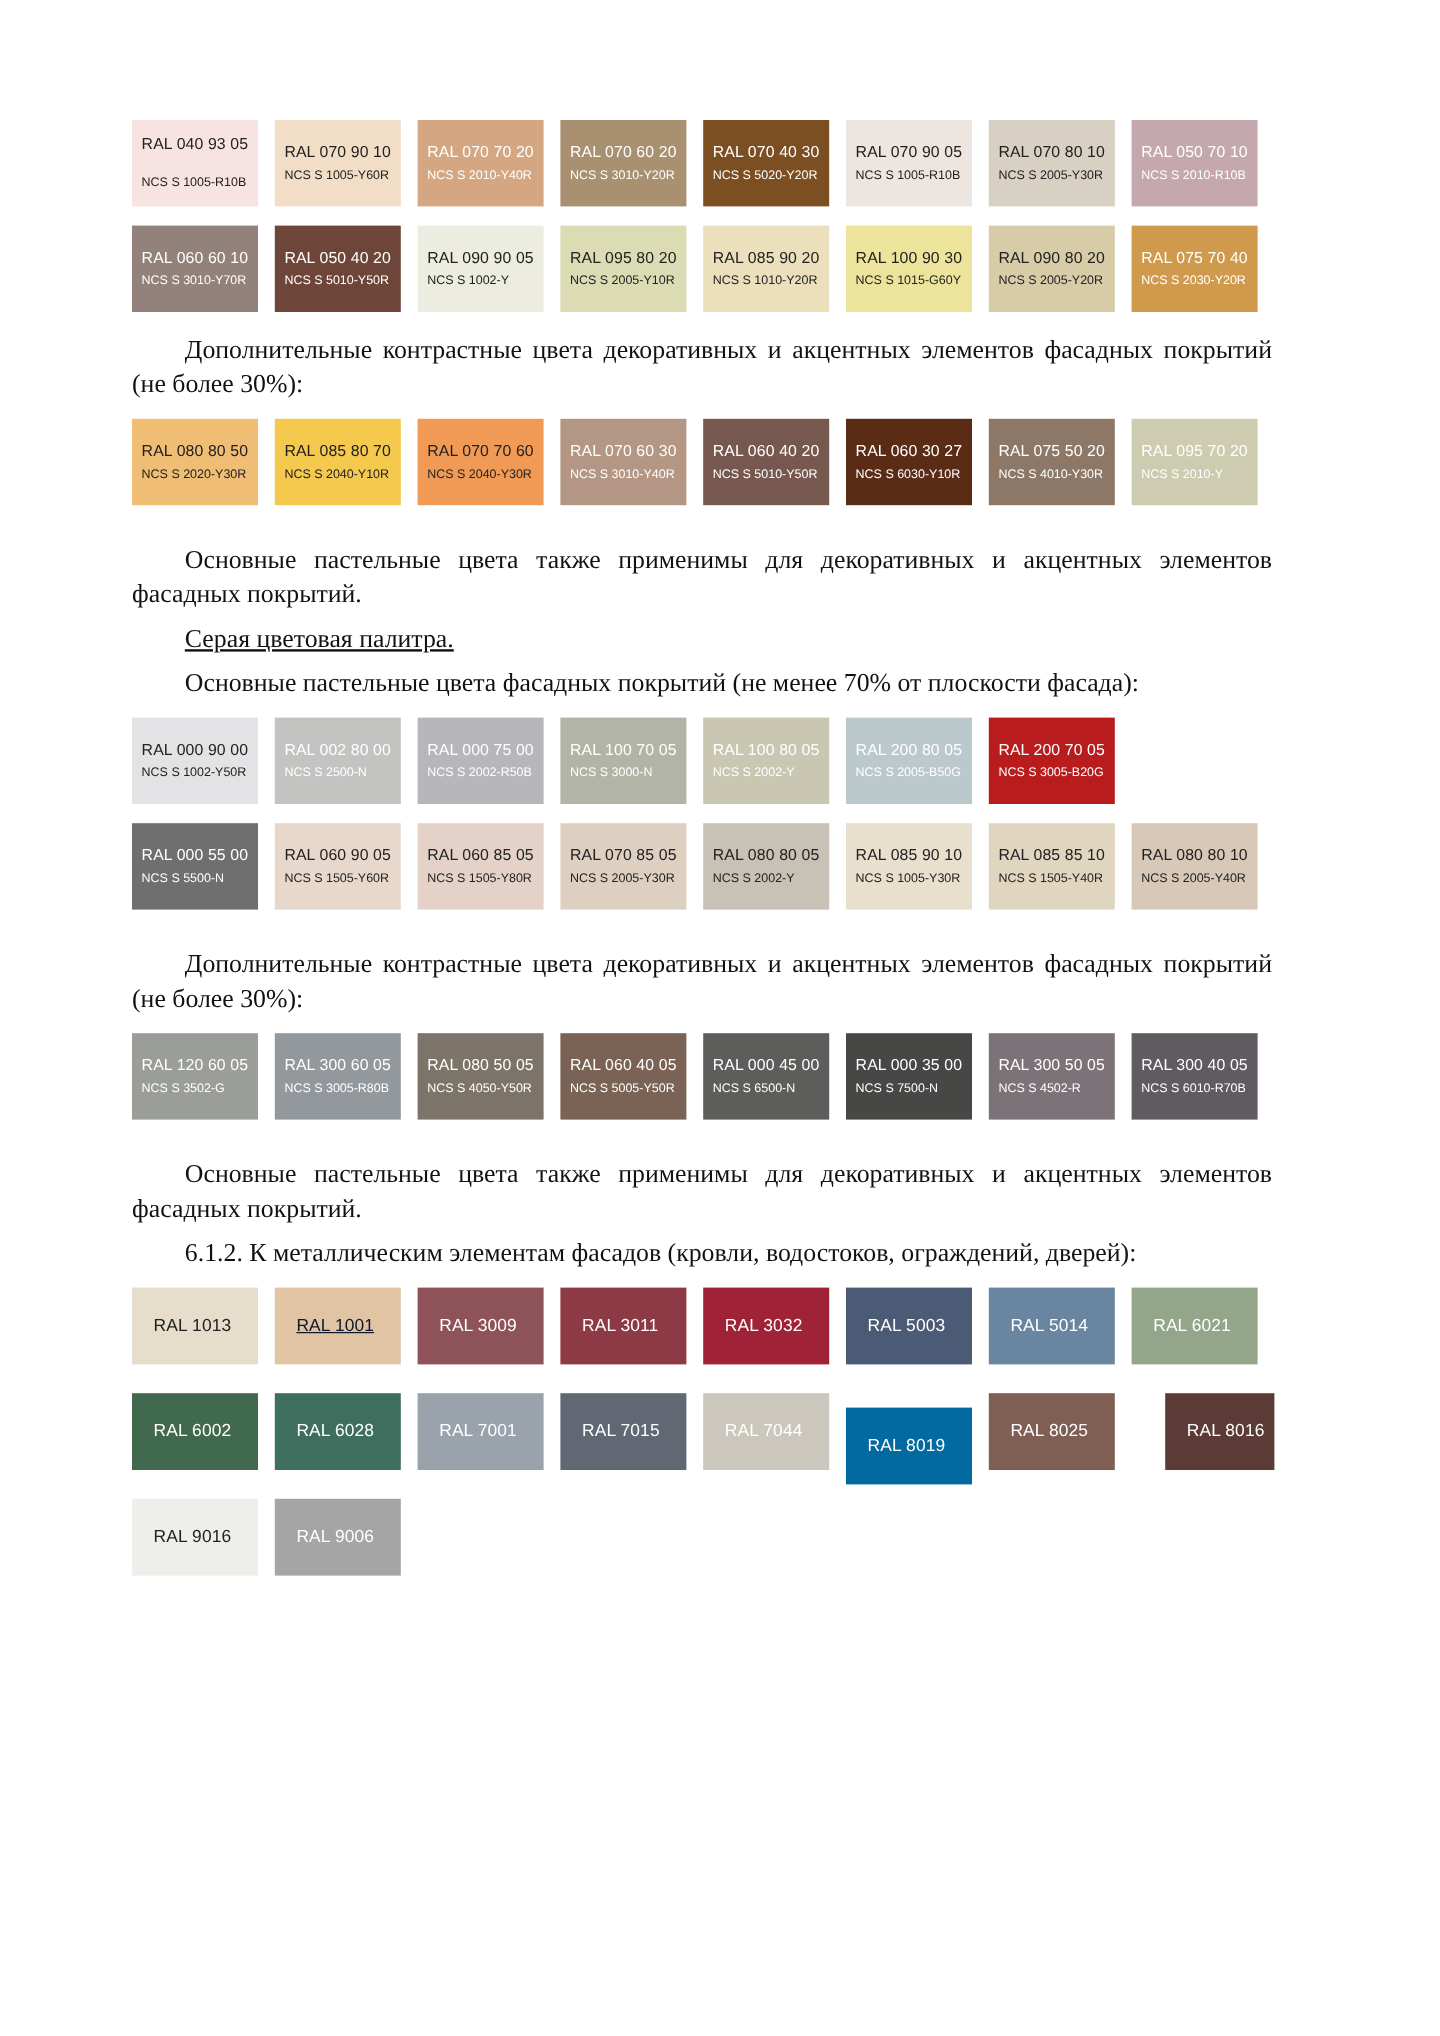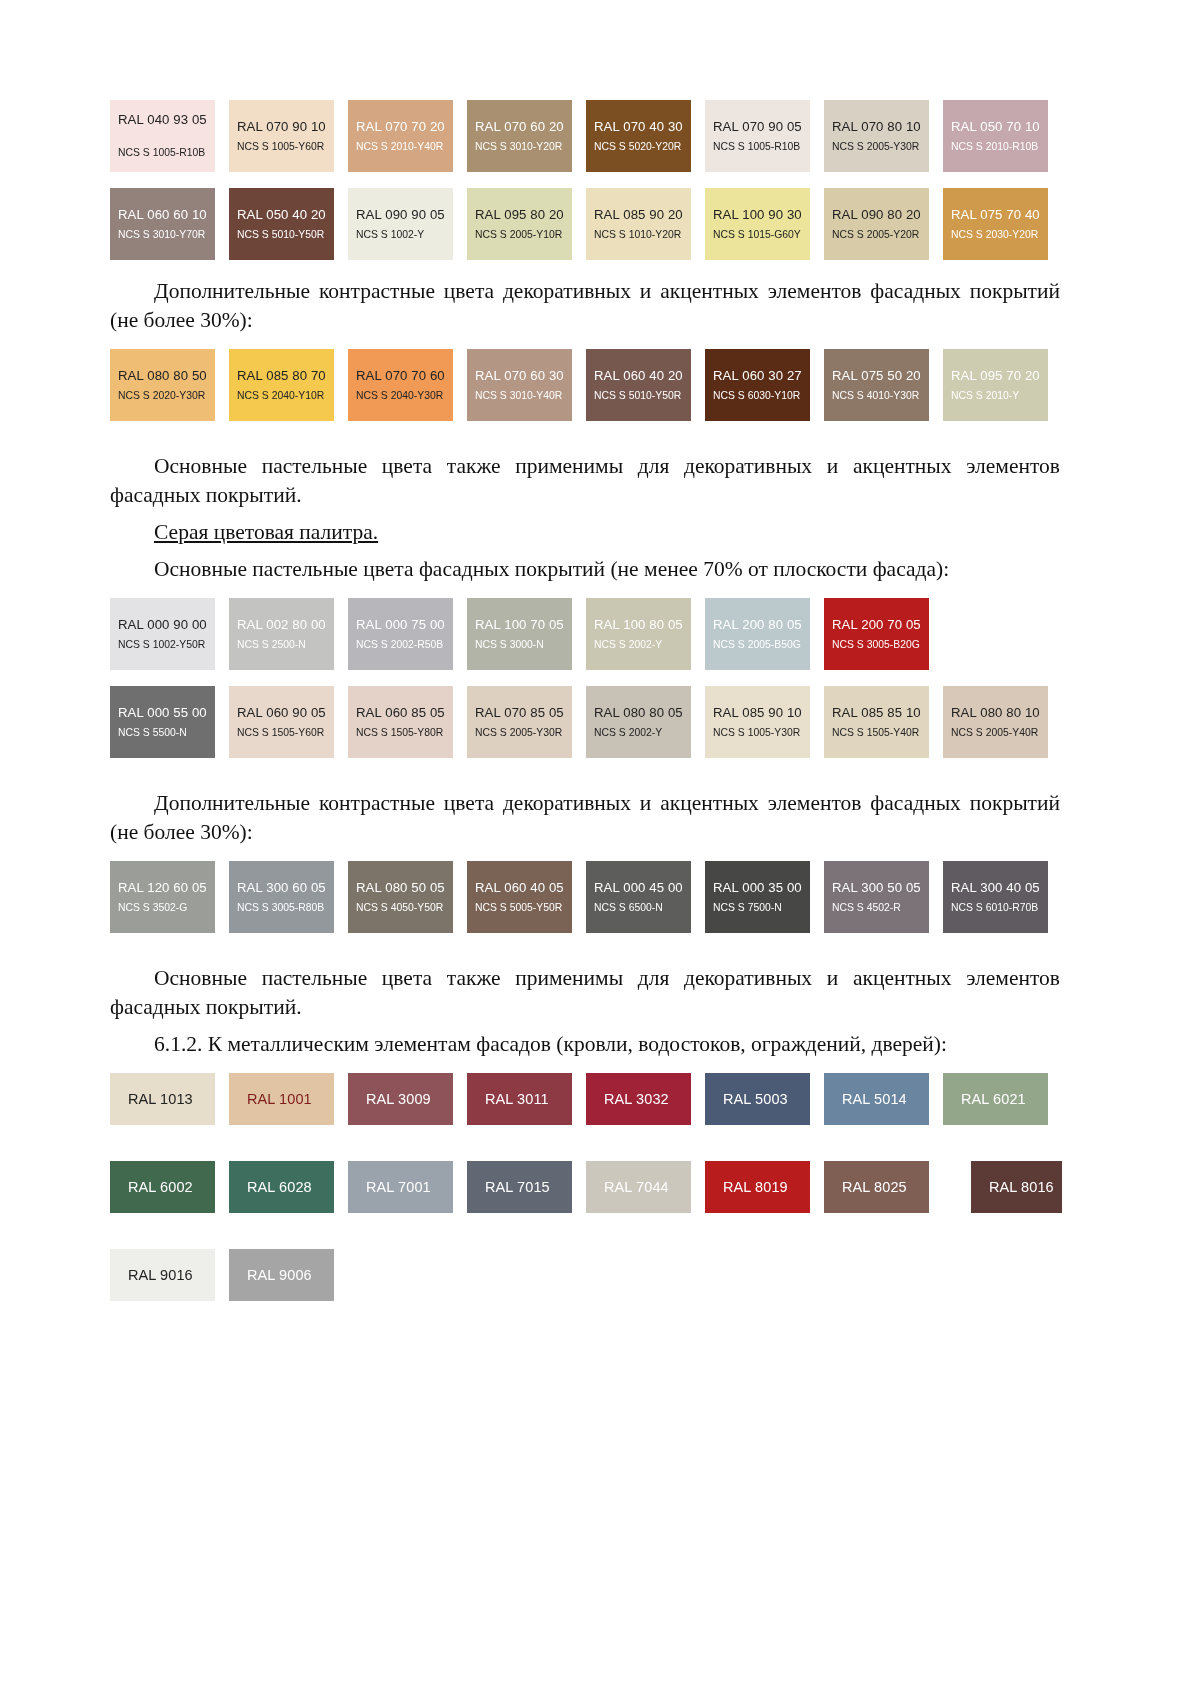--- a/index.html
+++ b/index.html
@@ -73,21 +73,21 @@
     white-space: nowrap;
   }
   .swatch .ncs {
     font-size: 10.4px;
     font-weight: 400;
     line-height: 14px;
     margin-top: 5px;
     white-space: nowrap;
   }
   .swatch.metal {
-    height: 52px;
+    height: 64px;
     justify-content: center;
   }
   .swatch.metal .ral {
     font-size: 14.5px;
     padding-left: 10px;
   }
   .gap-sm { height: 14px; }
   .gap-md { height: 22px; }
   .gap-xs { height: 8px; }
   .row-gap { height: 7px; }
@@ -420,21 +420,21 @@
     <p class="para">6.1.2. К металлическим элементам фасадов (кровли, водостоков, ограждений, дверей):</p>
     <div class="gap-sm"></div>
 
     <div class="palette">
         <div class="swatch-cell">
           <div class="swatch metal" style="background: rgb(230, 221, 203); color: rgb(34, 34, 34);">
             <div class="ral">RAL 1013</div>
           </div>
         </div>
         <div class="swatch-cell">
-          <div class="swatch metal" style="background: rgb(224, 196, 164); color: #7f1d1d;">
+          <div class="swatch metal" style="background: rgb(224, 196, 164); color: #0f172a; text-decoration: underline;">
             <div class="ral">RAL 1001</div>
           </div>
         </div>
         <div class="swatch-cell">
           <div class="swatch metal" style="background: rgb(142, 83, 88); color: rgb(255, 255, 255);">
             <div class="ral">RAL 3009</div>
           </div>
         </div>
         <div class="swatch-cell">
           <div class="swatch metal" style="background: rgb(142, 58, 68); color: rgb(255, 255, 255);">
@@ -483,21 +483,21 @@
           <div class="swatch metal" style="background: rgb(98, 104, 115); color: rgb(255, 255, 255);">
             <div class="ral">RAL 7015</div>
           </div>
         </div>
         <div class="swatch-cell">
           <div class="swatch metal" style="background: rgb(203, 199, 188); color: rgb(255, 255, 255);">
             <div class="ral">RAL 7044</div>
           </div>
         </div>
         <div class="swatch-cell">
-          <div class="swatch metal" style="background: #b91c1c; color: rgb(255, 255, 255);">
+          <div class="swatch metal" style="background: #0369a1; color: rgb(255, 255, 255); margin-top: 12px;">
             <div class="ral">RAL 8019</div>
           </div>
         </div>
         <div class="swatch-cell">
           <div class="swatch metal" style="background: rgb(127, 94, 83); color: rgb(255, 255, 255);">
             <div class="ral">RAL 8025</div>
           </div>
         </div>
         <div class="swatch-cell">
           <div class="swatch metal" style="background: rgb(92, 59, 54); color: rgb(255, 255, 255); margin-left: 28px;">

